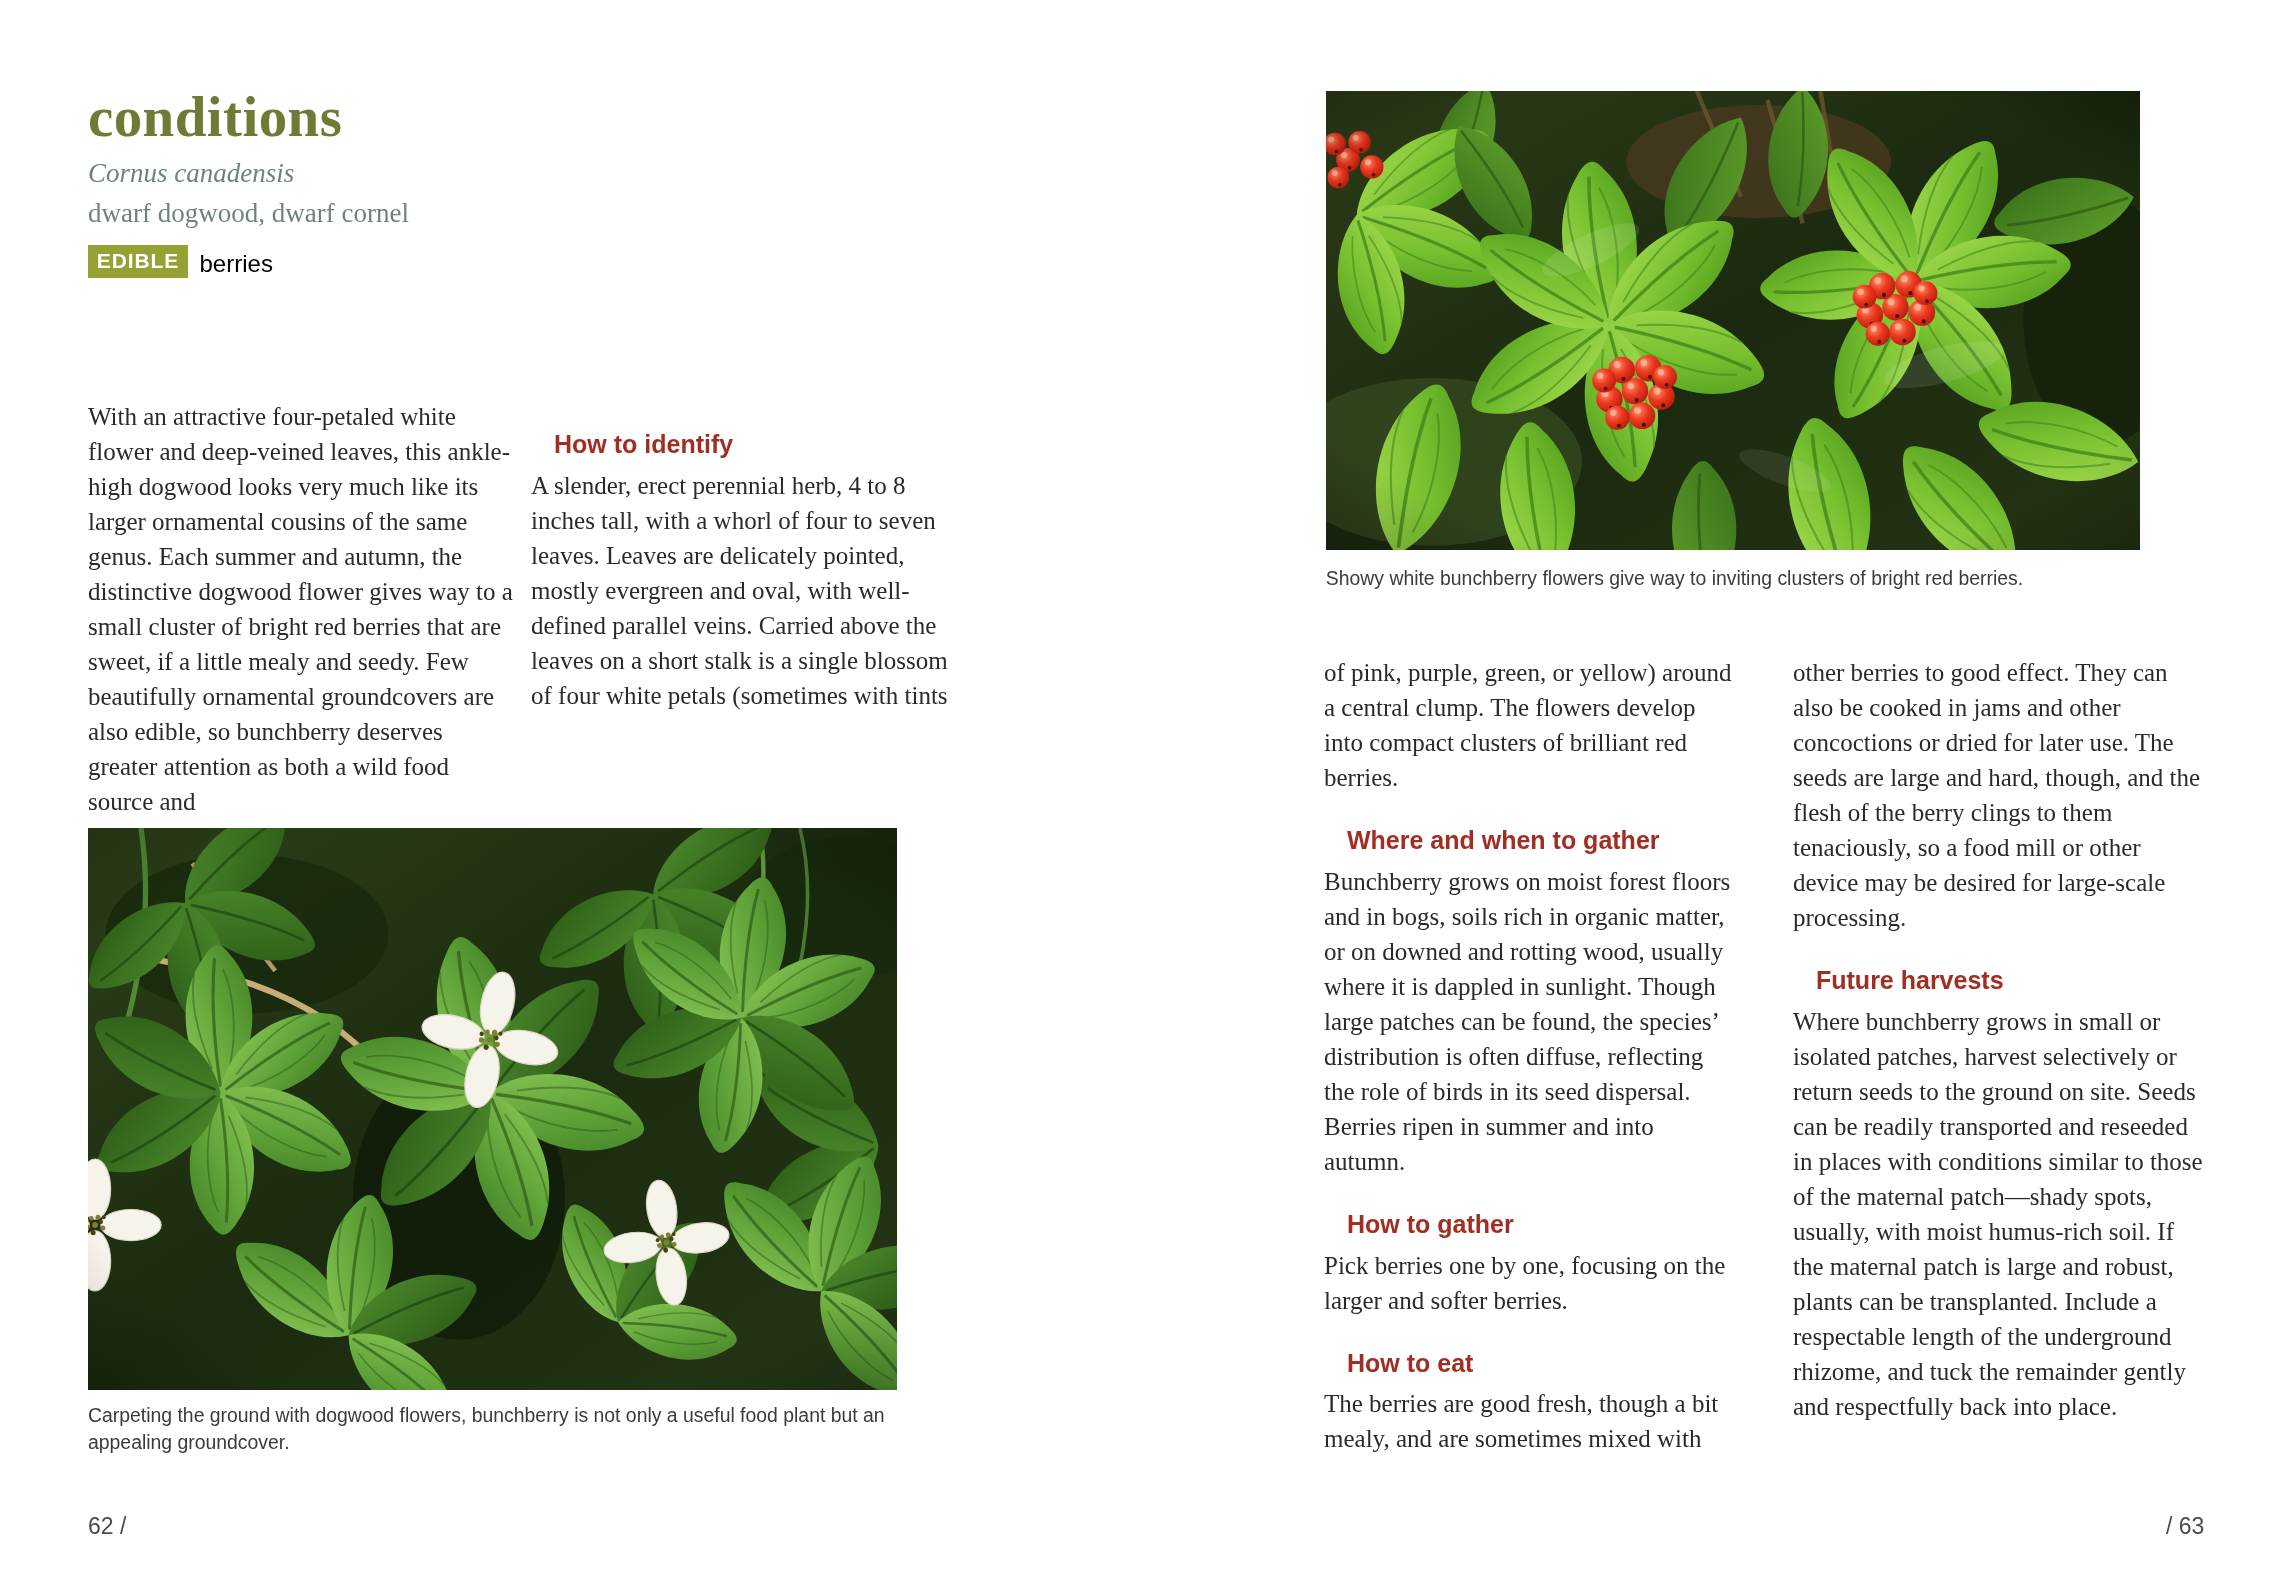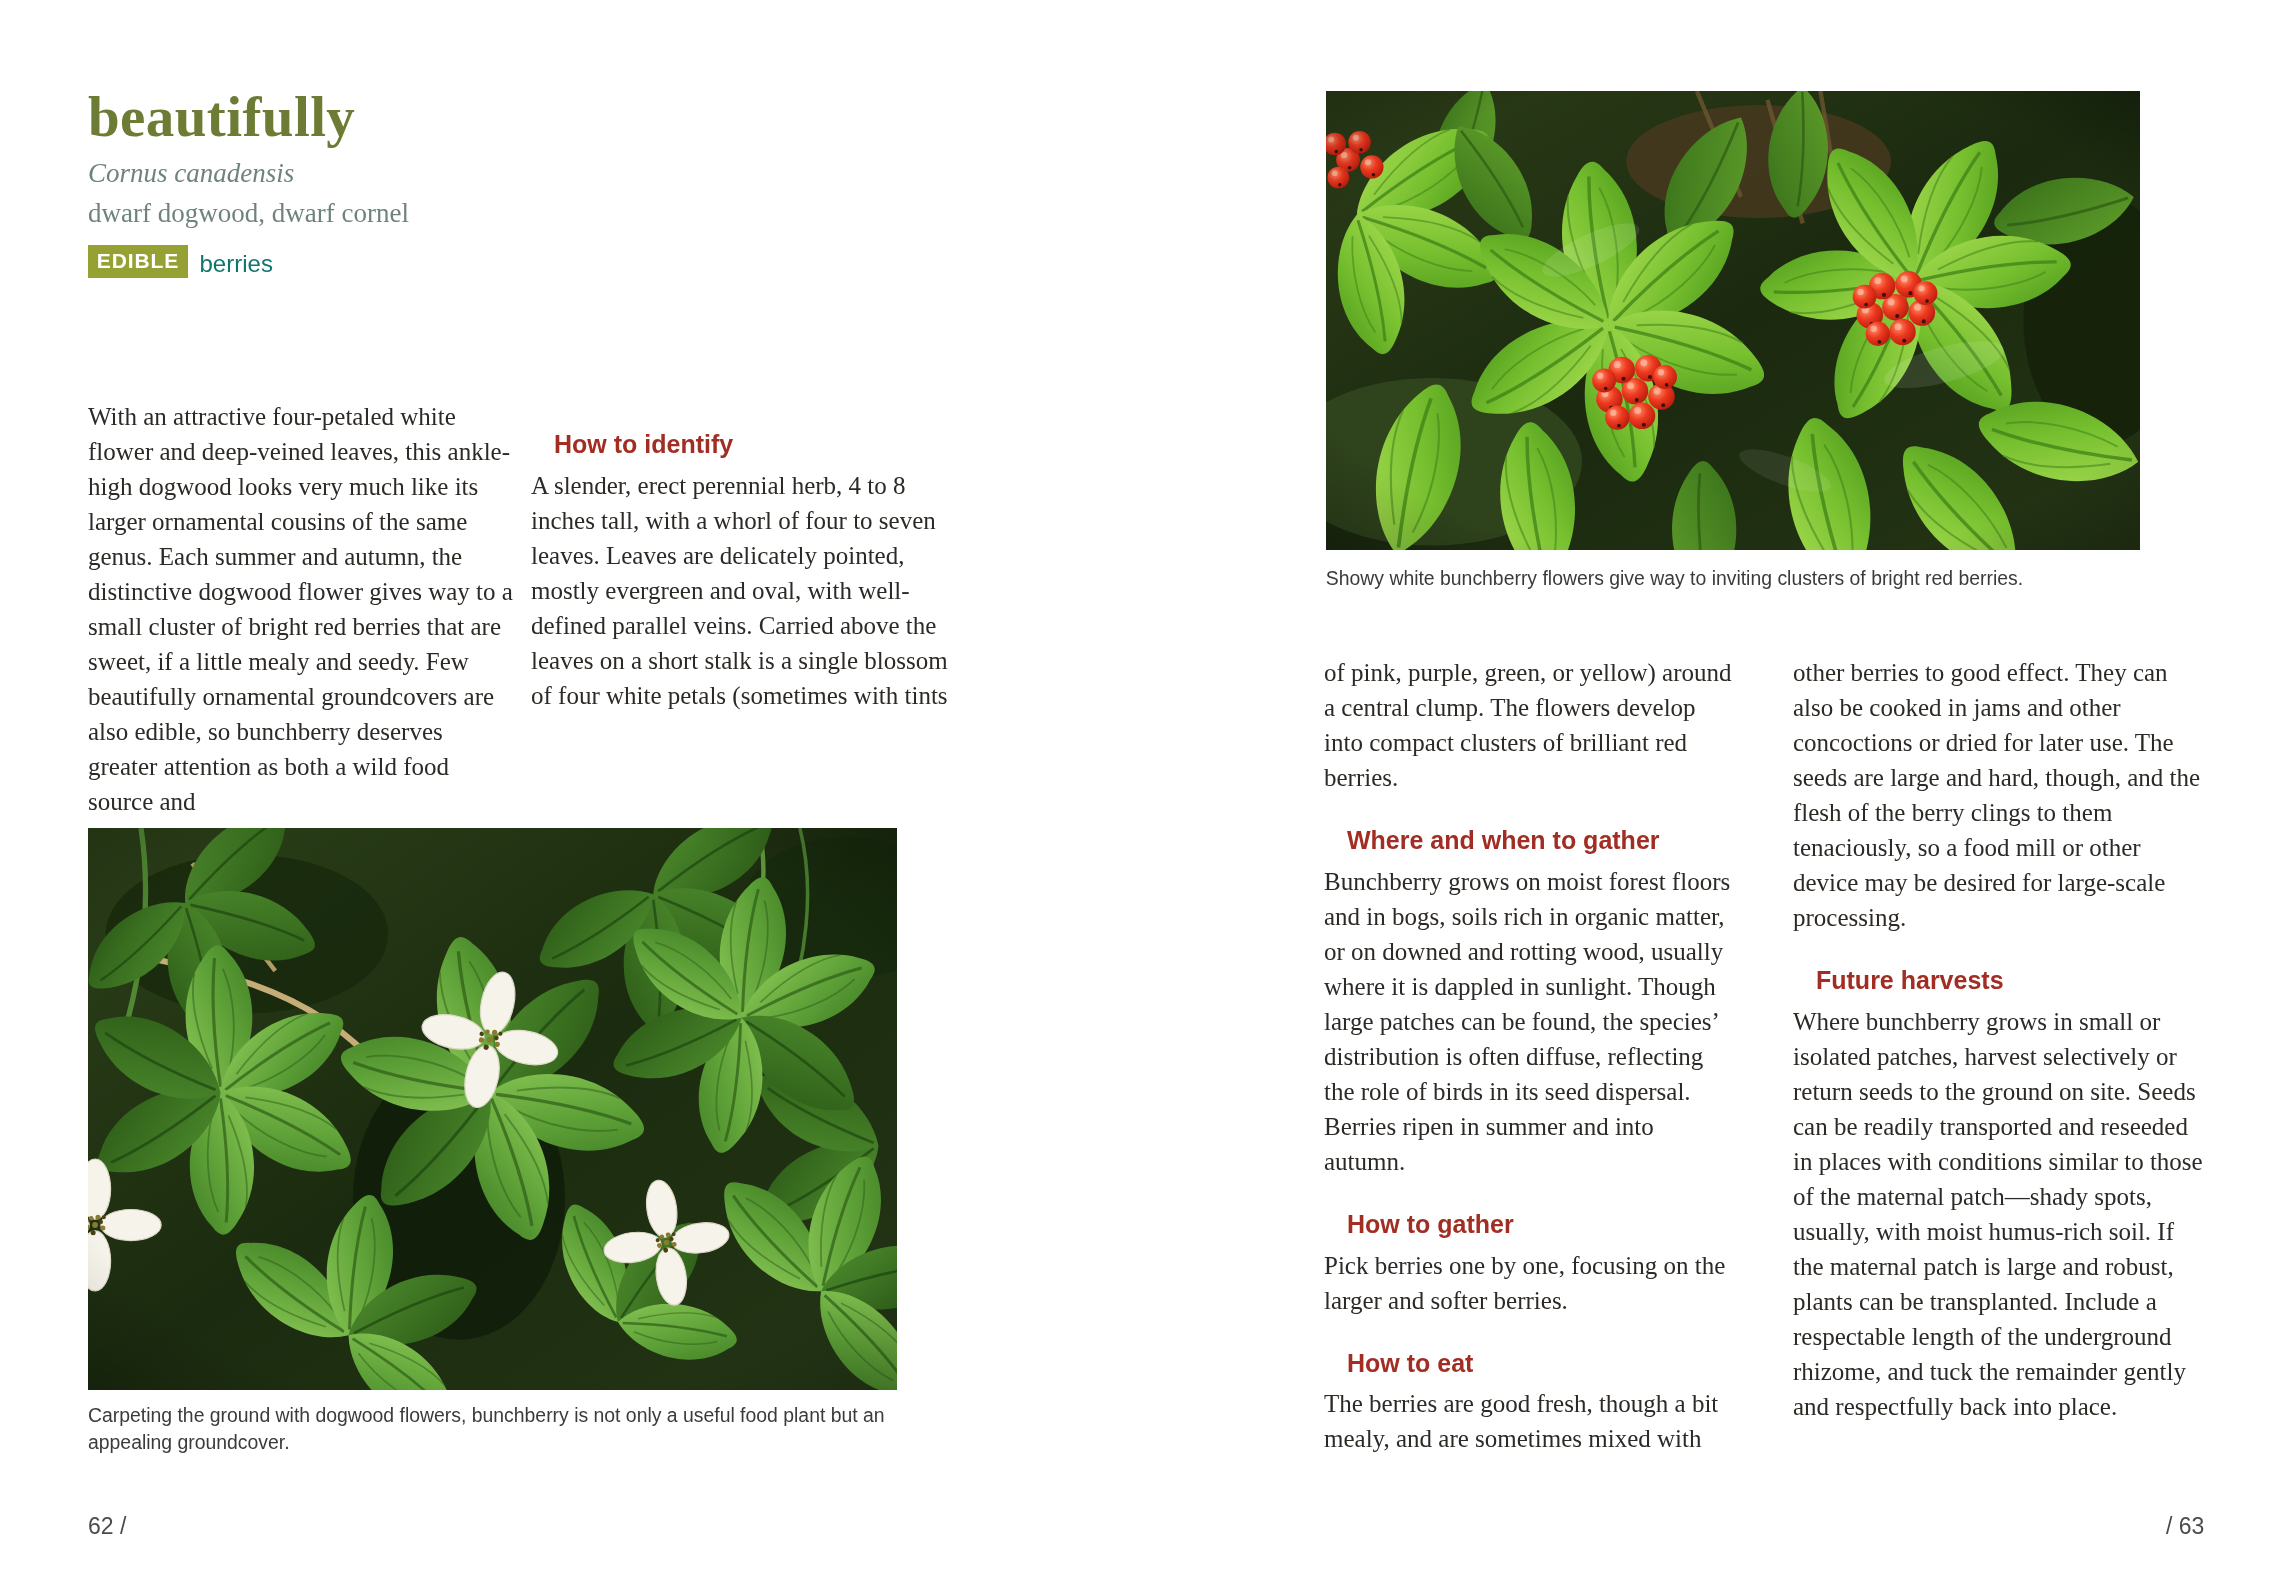--- a/index.html
+++ b/index.html
@@ -12,21 +12,21 @@
   .page-right{left:1324px;width:883px;}
 
   
   .head{position:absolute;left:0;top:88px;}
   .title{font-size:57px;font-weight:700;line-height:1;color:#6d7c35;letter-spacing:0.4px;margin:0;}
   .latin{font-style:italic;font-size:27px;line-height:1.2;color:#6e837b;margin-top:12.4px;}
   .common{font-size:27px;line-height:1.2;color:#6e837b;margin-top:7px;}
   .edible-row{margin-top:16px;display:flex;align-items:flex-end;gap:11.5px;}
   .badge{background:#95a233;color:#ffffff;font-family:"Liberation Sans",sans-serif;
          font-weight:700;font-size:21px;line-height:1;padding:5.3px 8.8px 6.2px;letter-spacing:0.9px;}
-  .edible-part{font-family:"Liberation Sans",sans-serif;font-size:24px;color:#0f766e;}
+  .edible-part{font-family:"Liberation Sans",sans-serif;font-size:24px;color:#000000;}
 
   .lead{position:absolute;left:0;top:298px;width:936px;margin:0;
         font-family:"Liberation Sans",sans-serif;font-size:31px;line-height:1.27;color:#2b2b2b;}
 
   .cols{position:absolute;display:flex;}
   .page-left .cols{left:0;top:399px;gap:16px;width:887px;}
   .page-right .cols{left:0;top:655px;gap:55px;width:883px;}
   .col{width:427px;}
   .page-right .col{width:424px;}
   .bodytext{font-size:25px;line-height:35px;margin:0;color:#2d2a26;}
@@ -47,21 +47,21 @@
   .pagenum-right{right:2.6px;text-align:right;}
 </style>
 </head>
 <body>
 
 <div class="spread">
 
   <section class="page page-left">
 
     <div class="head">
-      <h1 class="title">beautifully</h1>
+      <h1 class="title">conditions</h1>
       <div class="latin">Cornus canadensis</div>
       <div class="common">dwarf dogwood, dwarf cornel</div>
       <div class="edible-row">
         <span class="badge">EDIBLE</span>
         <span class="edible-part">berries</span>
       </div>
     </div>
 
 
     <div class="cols">

